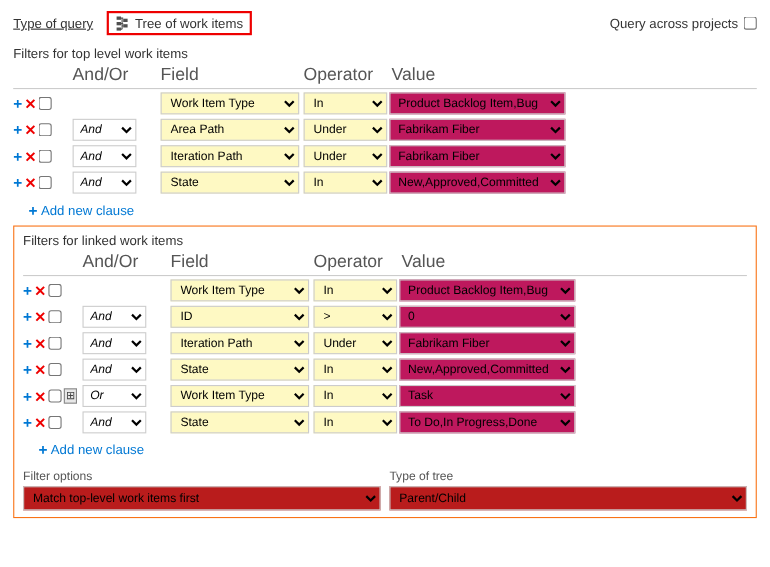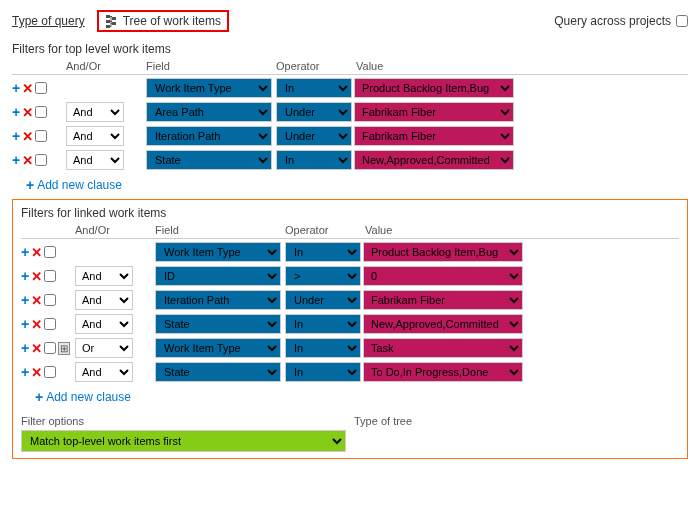--- a/index.html
+++ b/index.html
@@ -44,21 +44,21 @@
       font-size: 12px;
       color: #333;
       margin-bottom: 4px;
     }
     .grid-section {
       margin-bottom: 6px;
     }
     .grid-header {
       display: grid;
       grid-template-columns: 52px 80px 130px 80px 160px;
-      font-size: 11px;
+      font-size: 16px;
       color: #555;
       padding: 0 0 2px 0;
       border-bottom: 1px solid #ccc;
       margin-bottom: 2px;
     }
     .grid-header-col { padding: 0 2px; }
     .grid-row {
       display: grid;
       grid-template-columns: 52px 80px 130px 80px 160px;
       align-items: center;
@@ -86,33 +86,34 @@
     }
     input[type="checkbox"] {
       width: 12px;
       height: 12px;
       cursor: pointer;
     }
     .select-field {
       width: 100%;
       font-size: 11px;
       border: 1px solid #ccc;
-      background: #0369a1;
+      background: #fef9c3;
       padding: 2px 4px;
       height: 20px;
       cursor: pointer;
       appearance: auto;
     }
     .select-andor {
       width: 58px;
       font-size: 11px;
       border: 1px solid #ccc;
       background: #fff;
       padding: 2px 2px;
       height: 20px;
+      font-style: italic;
     }
     .value-cell {
       display: flex;
       align-items: center;
     }
     .value-cell select {
       width: 100%;
       font-size: 11px;
       border: 1px solid #ccc;
       background: #be185d;
@@ -145,21 +146,21 @@
       gap: 3px;
     }
     .filter-option-label {
       font-size: 11px;
       color: #555;
     }
     .filter-option-select {
       width: 100%;
       font-size: 11px;
       border: 1px solid #ccc;
-      background: #84cc16;
+      background: #b91c1c;
       padding: 2px 4px;
       height: 22px;
     }
     .grid-col { padding: 0 2px; }
   </style>
 </head>
 <body>
 
 <div class="header-row">
   <div style="display:flex;align-items:center;gap:6px;">
@@ -508,15 +509,20 @@
   <div class="filter-options-row">
     <div class="filter-option-group">
       <div class="filter-option-label">Filter options</div>
       <select class="filter-option-select">
         <option>Match top-level work items first</option>
         <option>Match linked work items first</option>
       </select>
     </div>
     <div class="filter-option-group">
       <div class="filter-option-label">Type of tree</div>
+      <select class="filter-option-select">
+        <option>Parent/Child</option>
+        <option>Related</option>
+        <option>Predecessor/Successor</option>
+      </select>
     </div>
   </div>
 </div>
 
 </body></html>

